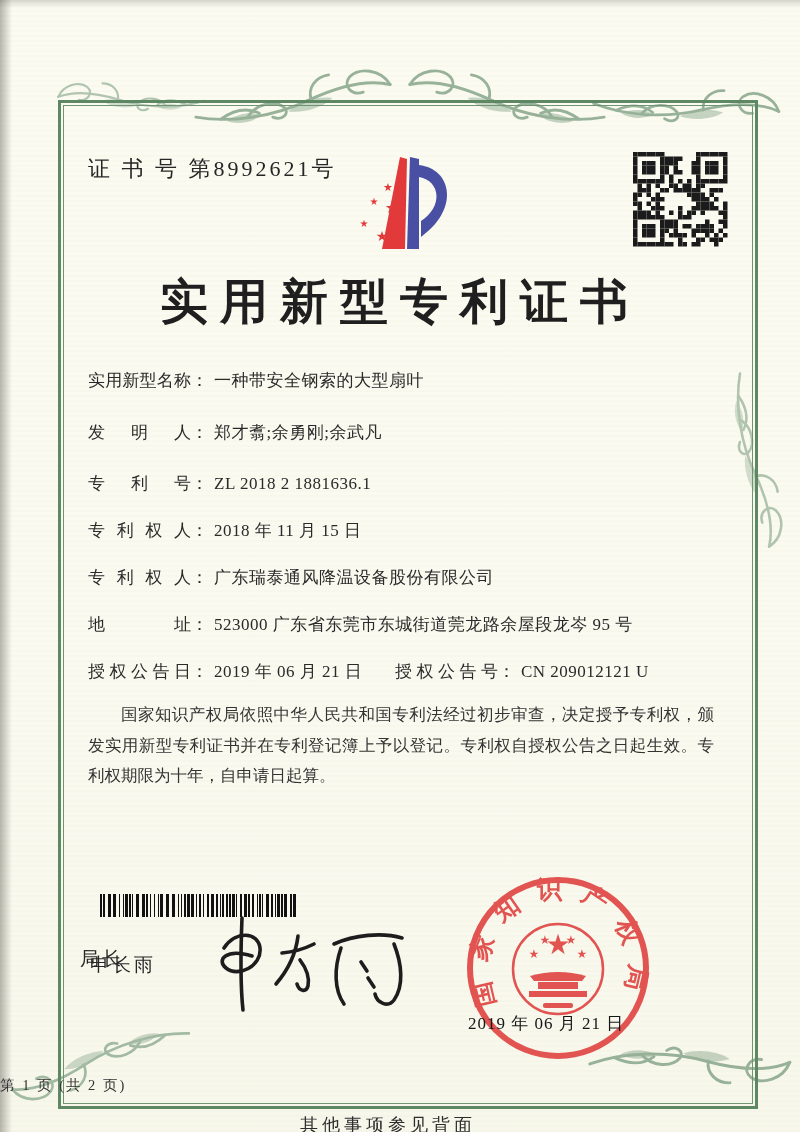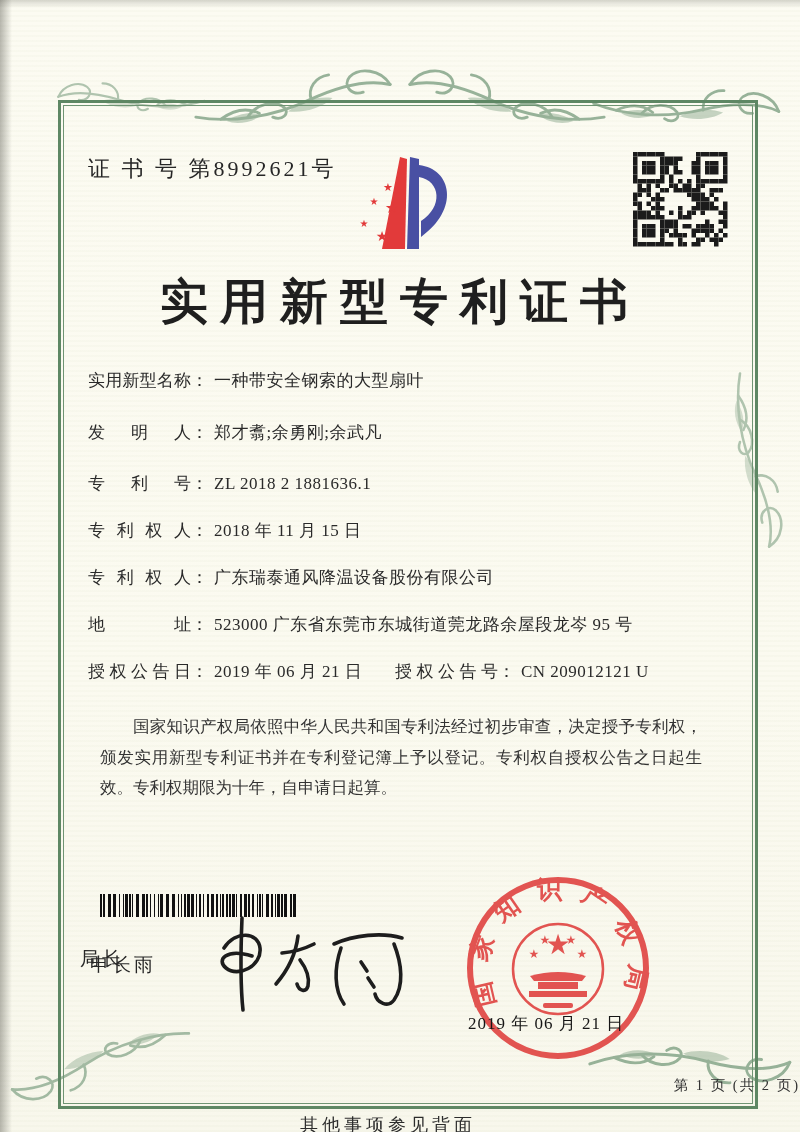--- a/index.html
+++ b/index.html
@@ -34,33 +34,33 @@
   
   .row{position:absolute;left:88px;font-size:17px;white-space:nowrap;color:#2a2a2a;}
   .flabel{display:inline-block;width:103px;text-align:justify;text-align-last:justify;}
   .colon{display:inline-block;margin-right:6px;}
   .fvalue{letter-spacing:.5px;}
   .row2{position:absolute;left:307px;top:0;}
 
   
   .bodytext{position:absolute;left:88px;top:700px;width:626px;
     font-size:16.5px;line-height:30.5px;text-align:justify;color:#333;}
-  .bodytext p{margin:12px;text-indent:2em;}
+  .bodytext p{margin:0;text-indent:2em;}
 
   
   .barcode{position:absolute;left:100px;top:894px;width:200px;height:23px;}
   .commissioner-title{position:absolute;left:80px;top:946px;font-size:19px;letter-spacing:3px;}
   .commissioner-name{position:absolute;left:90px;top:952px;font-size:19px;letter-spacing:3px;}
   .signature{position:absolute;left:196px;top:908px;width:220px;height:112px;}
   .seal{position:absolute;left:462px;top:872px;width:192px;height:192px;opacity:.88;}
   .seal-date{position:absolute;left:468px;top:1012px;font-size:17px;color:#161616;
     letter-spacing:1px;z-index:5;}
 
   
-  .page-info{position:absolute;left:0;top:1076px;width:100%;text-align:right;
+  .page-info{position:absolute;left:0;top:1076px;width:100%;text-align:left;
     font-size:14.5px;letter-spacing:2px;color:#333;}
   .back-note{position:absolute;left:300px;top:1113px;font-size:18px;letter-spacing:4px;color:#2c2c2c;}
 </style>
 </head>
 <body>
 
 <svg width="0" height="0" style="position:absolute" aria-hidden="true">
   <symbol id="flourish" viewBox="0 0 210 70">
     <g fill="none" stroke="currentColor" stroke-width="3" stroke-linecap="round">
       <path d="M4,56 C40,62 84,56 122,38 C152,24 180,16 206,22"></path>

